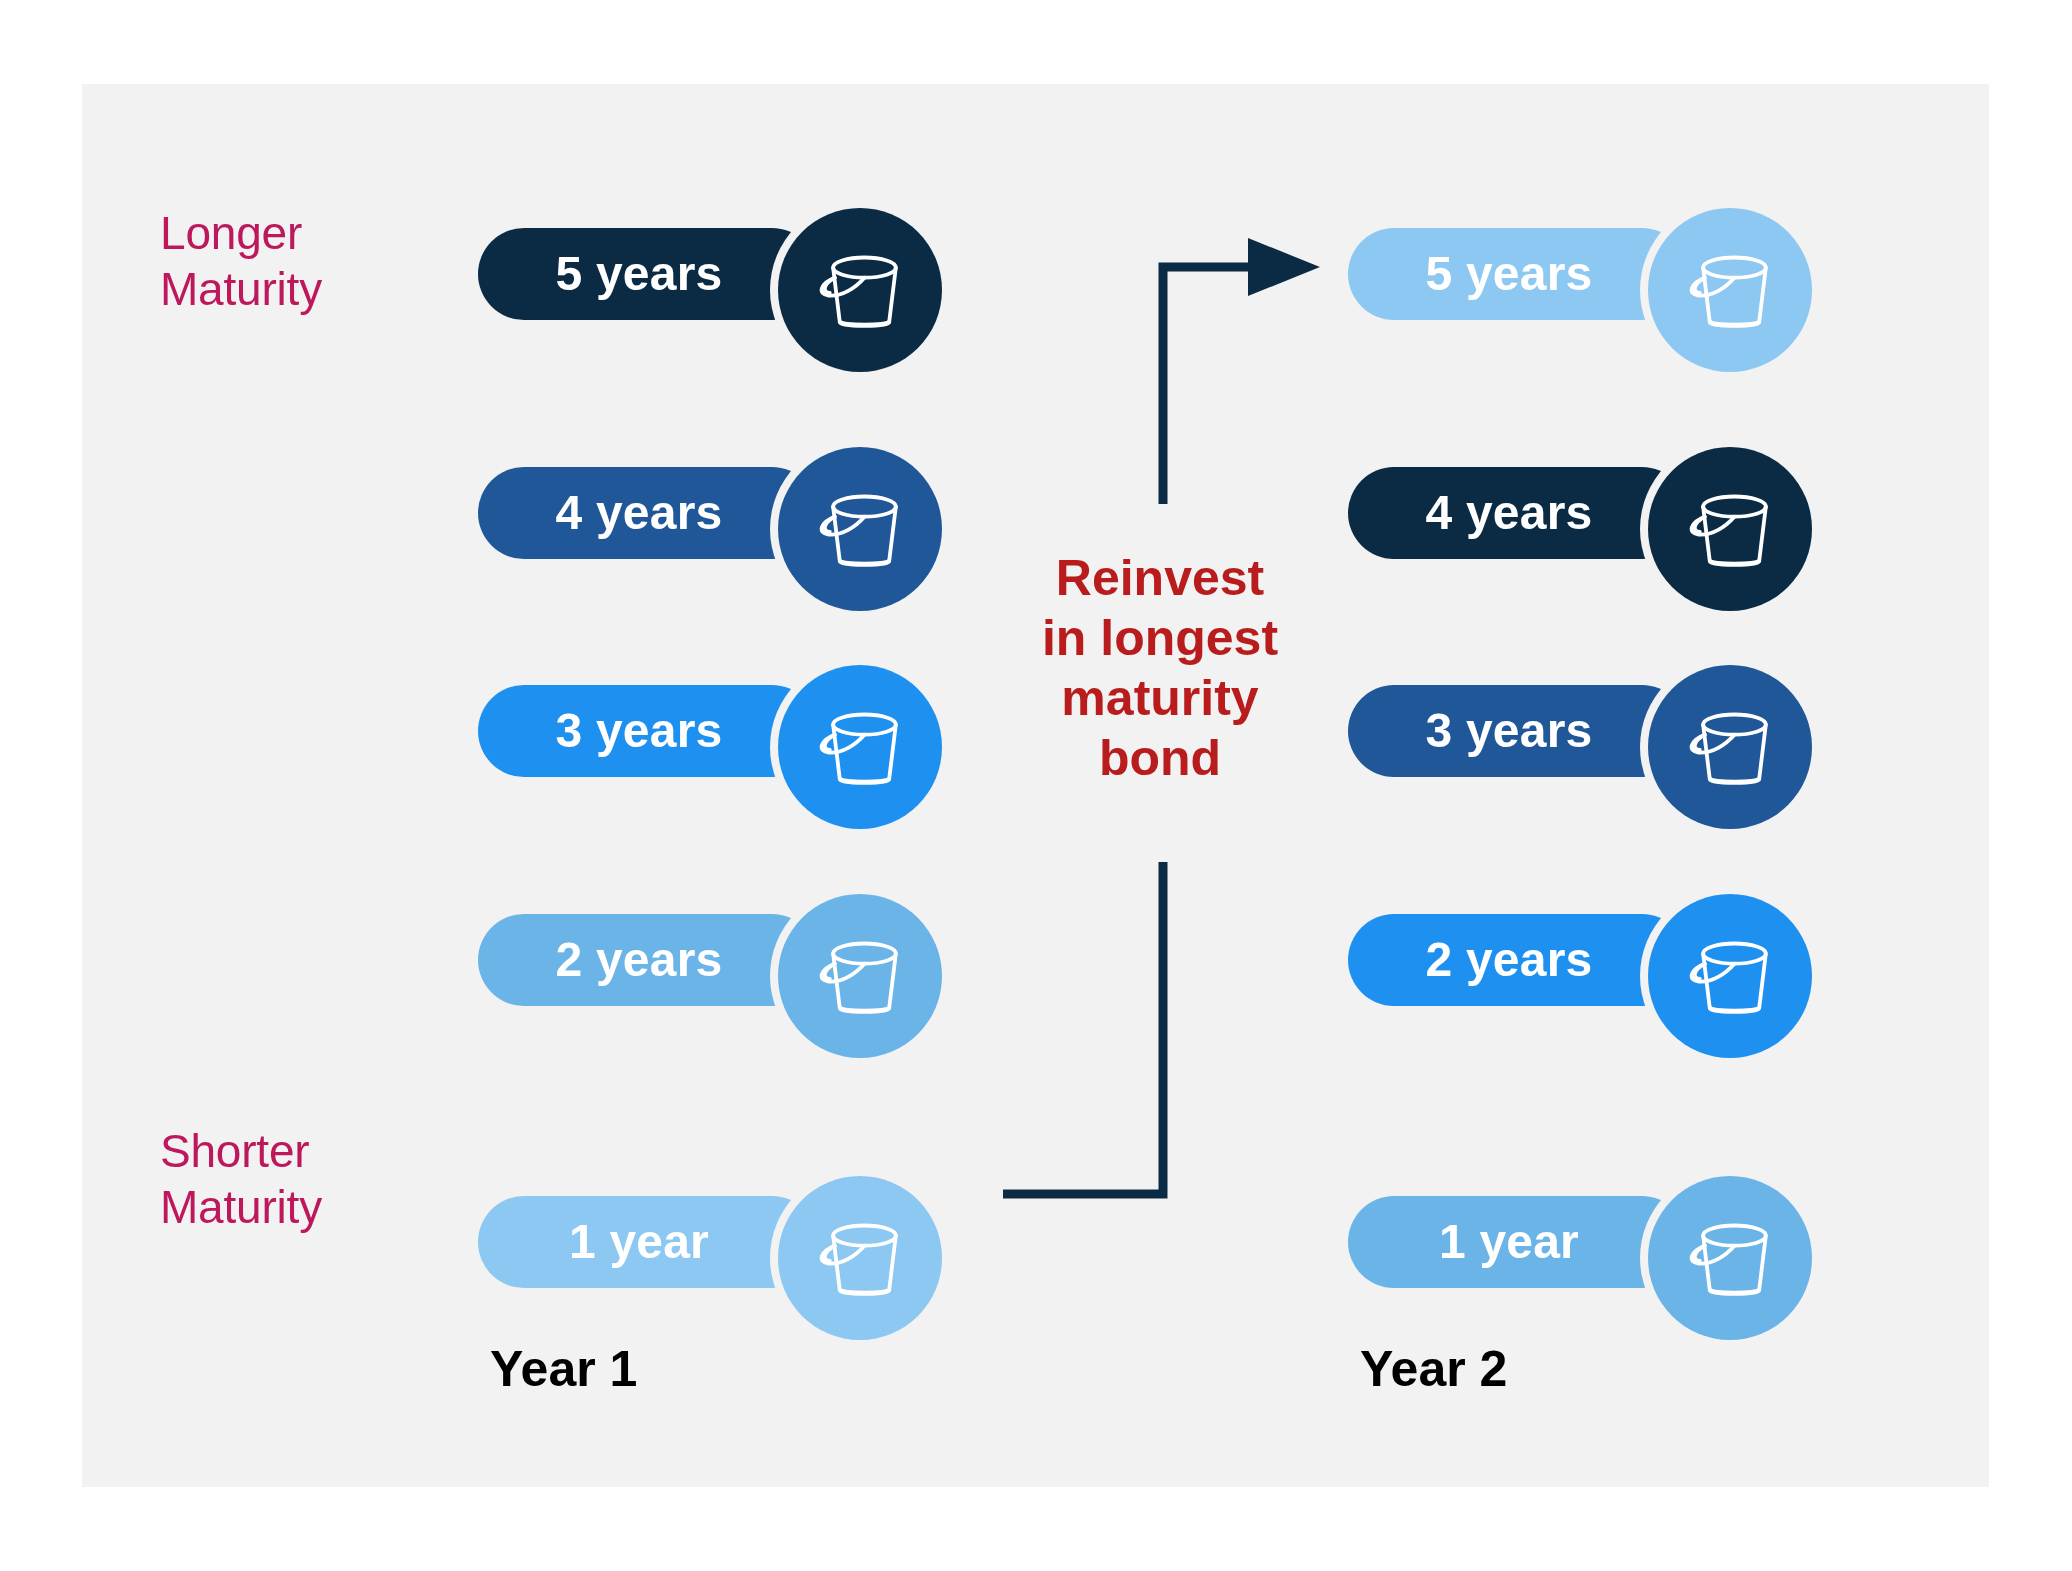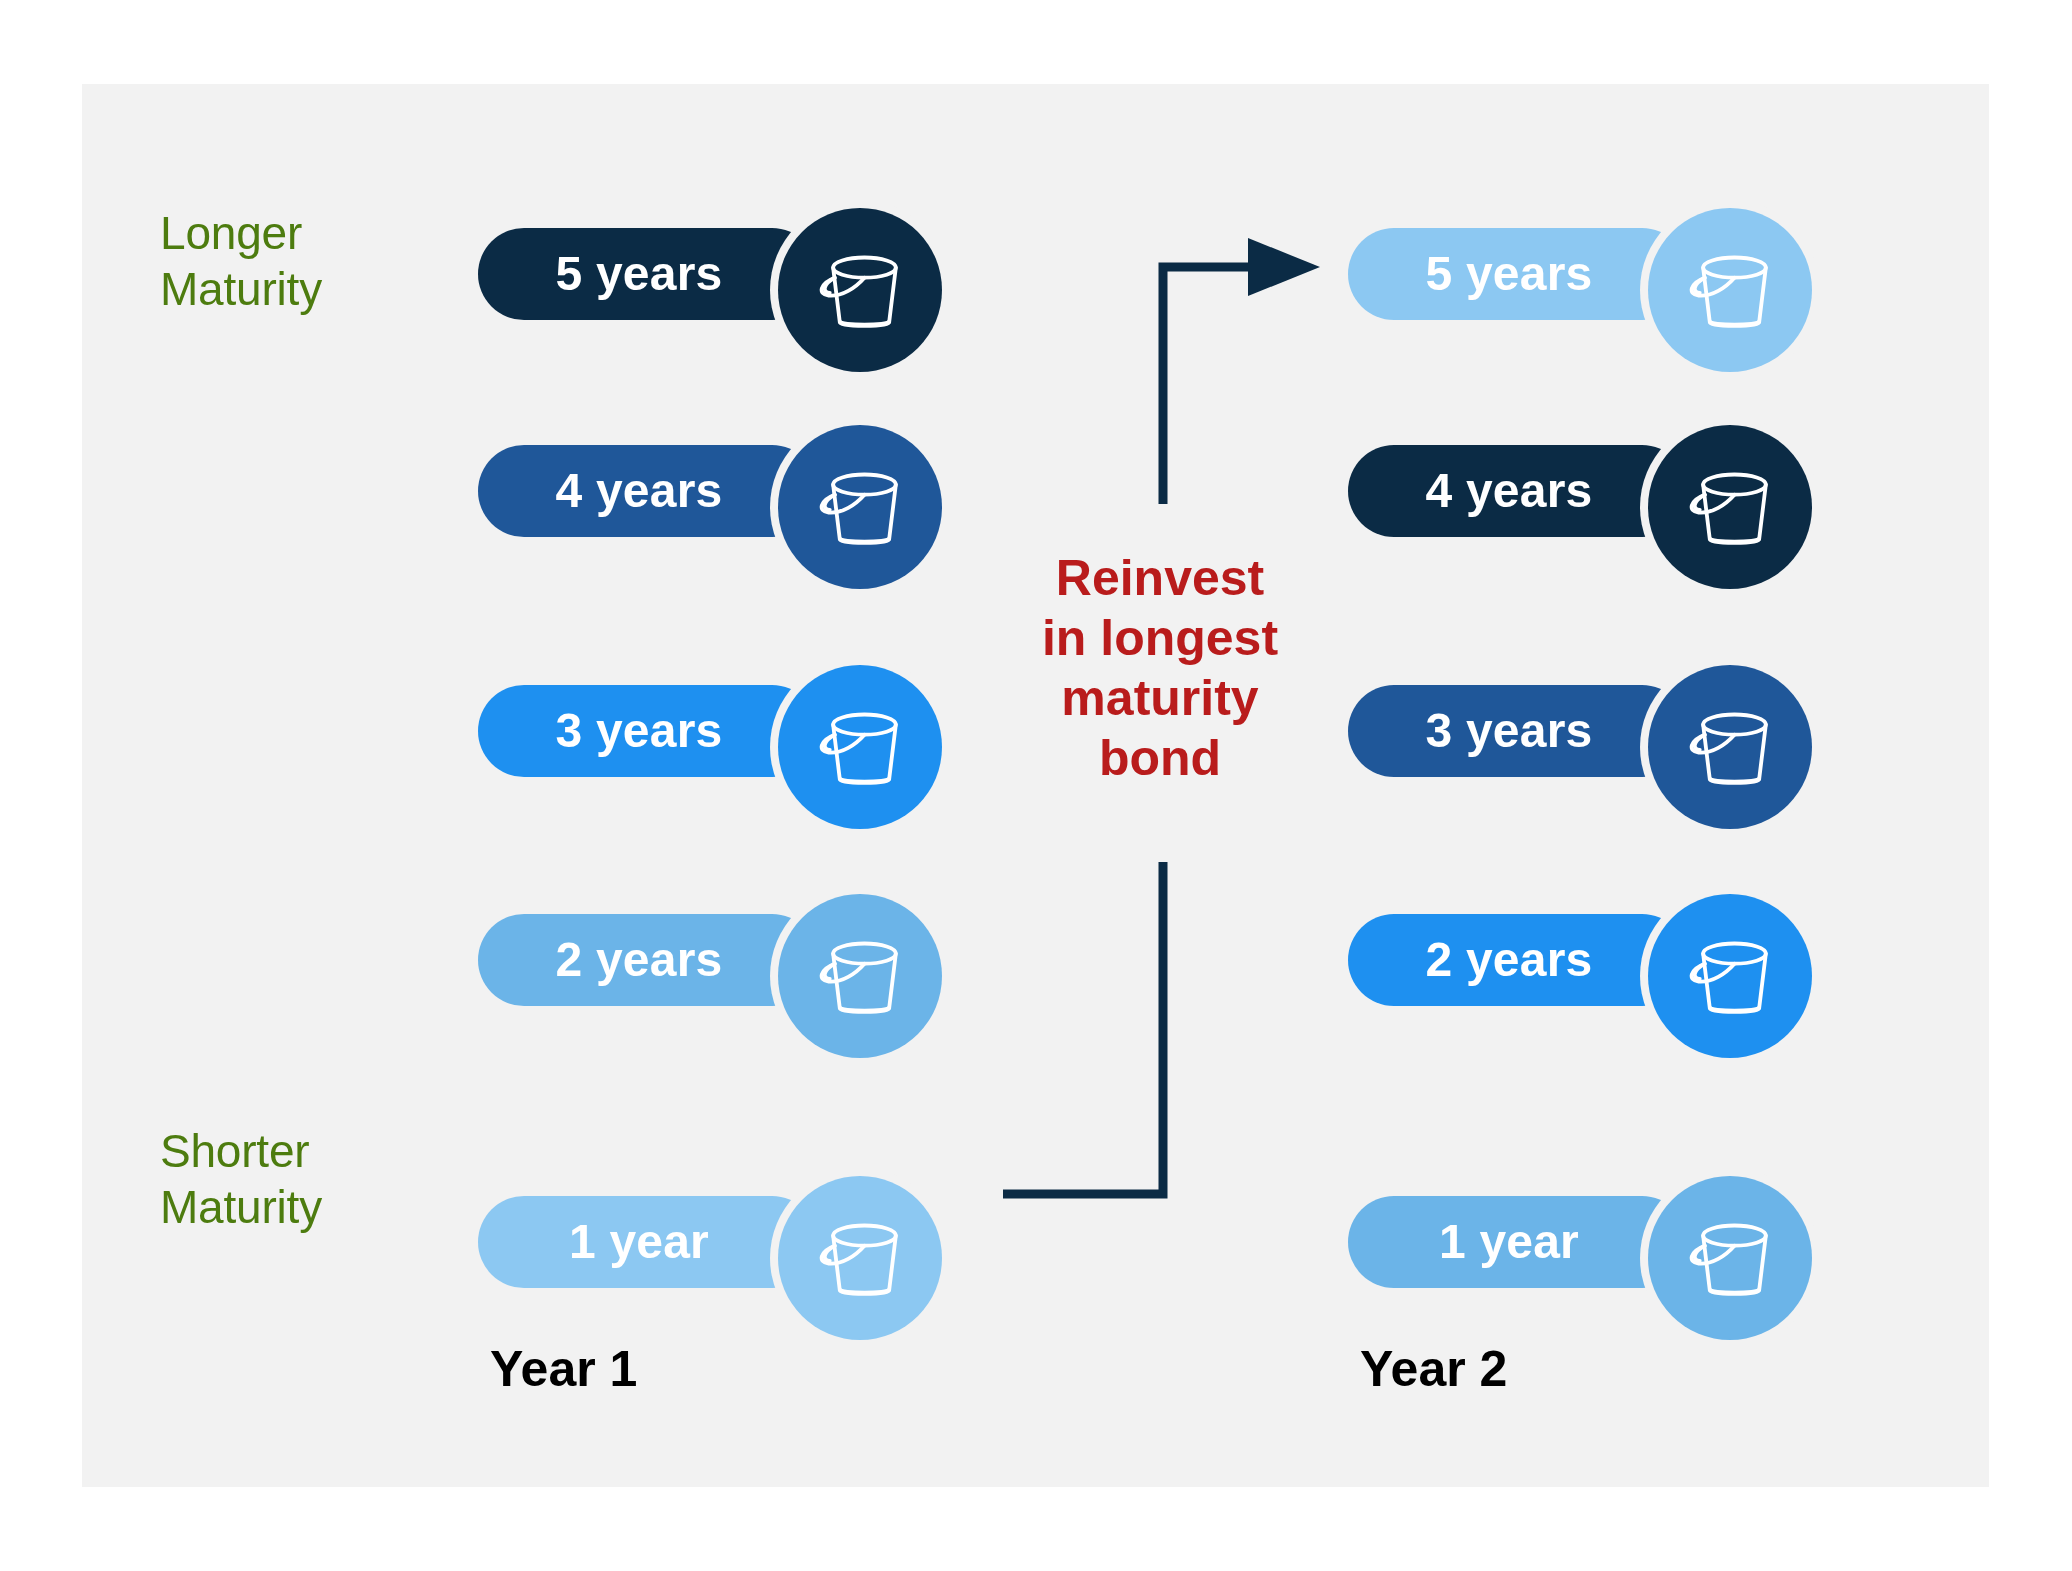--- a/index.html
+++ b/index.html
@@ -30,21 +30,21 @@
     width: 1907px;
     height: 1403px;
     background: #f2f2f2;
   }
 
   
   .axis-label {
     position: absolute;
     font-size: 46px;
     line-height: 1.22;
-    color: #4d7c0f;
+    color: #be185d;
     font-weight: 400;
     white-space: pre-line;
     letter-spacing: -0.2px;
   }
   .axis-label.longer  { left: 160px; top: 205px; }
   .axis-label.shorter { left: 160px; top: 1123px; }
 
   
   .column {
     position: absolute;
@@ -55,21 +55,21 @@
   .column.year1 { left: 470px; }
   .column.year2 { left: 1340px; }
 
   .rung {
     position: absolute;
     left: 0;
     width: 520px;
     height: 180px;
   }
   .rung.r5 { top: 0px; }
-  .rung.r4 { top: 217px; text-align: right; }
+  .rung.r4 { top: 239px; text-align: right; }
   .rung.r3 { top: 457px; }
   .rung.r2 { top: 686px; text-align: right; }
   .rung.r1 { top: 968px; }
 
   
   .pill {
     position: absolute;
     left: 8px;
     top: 28px;
     width: 340px;

